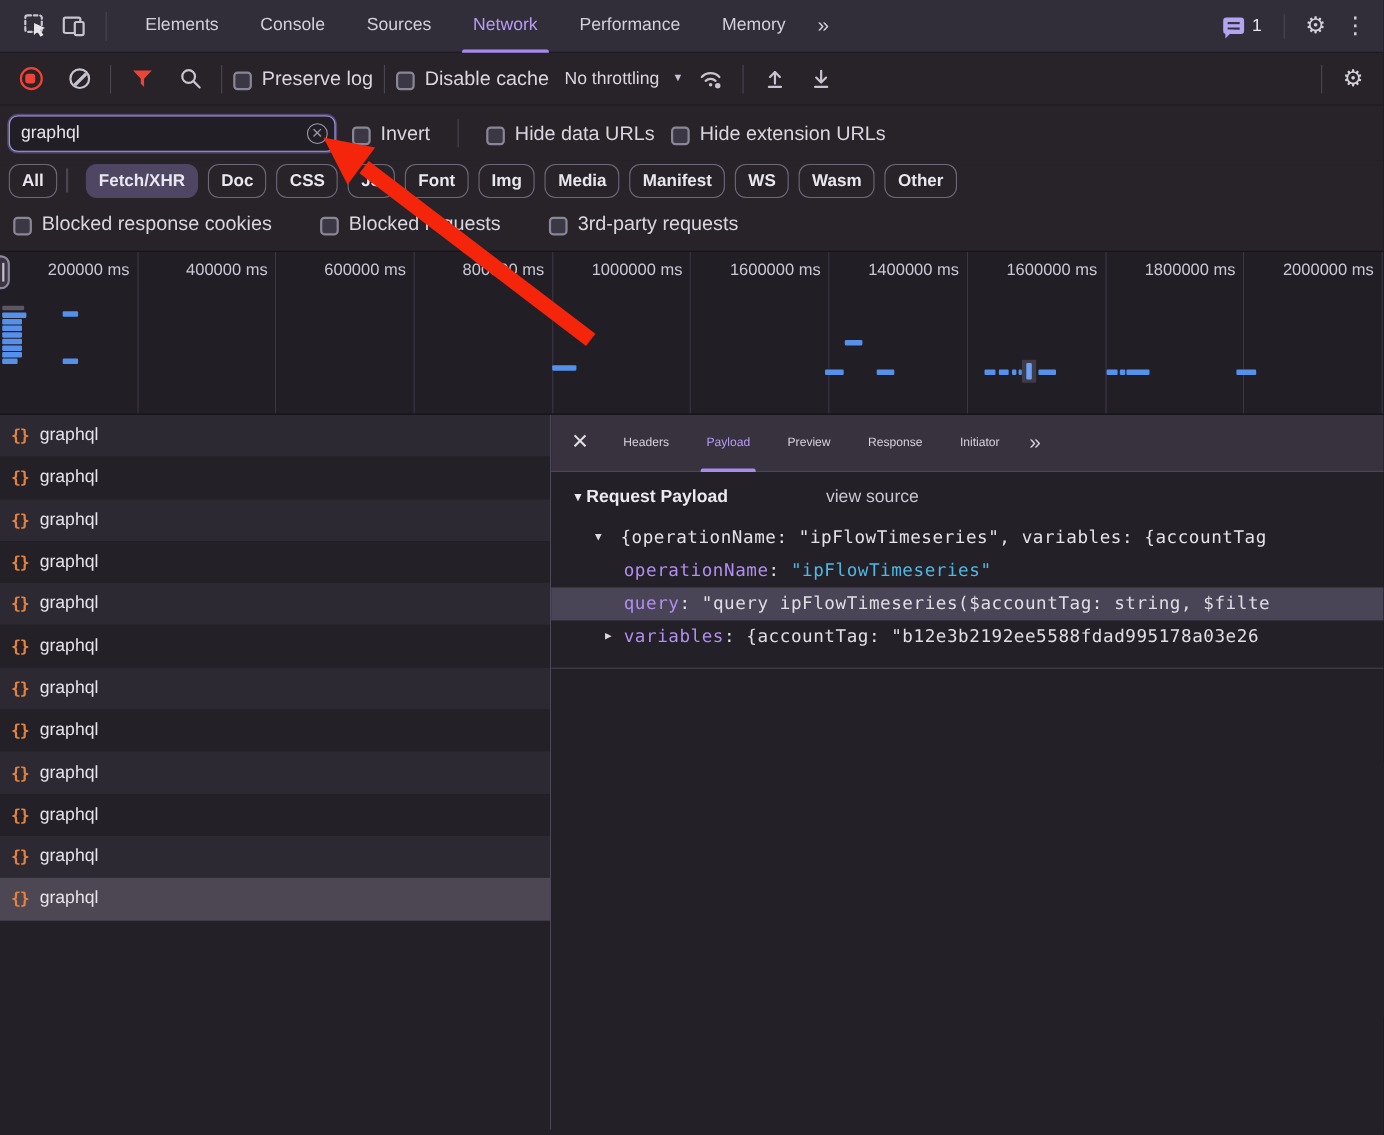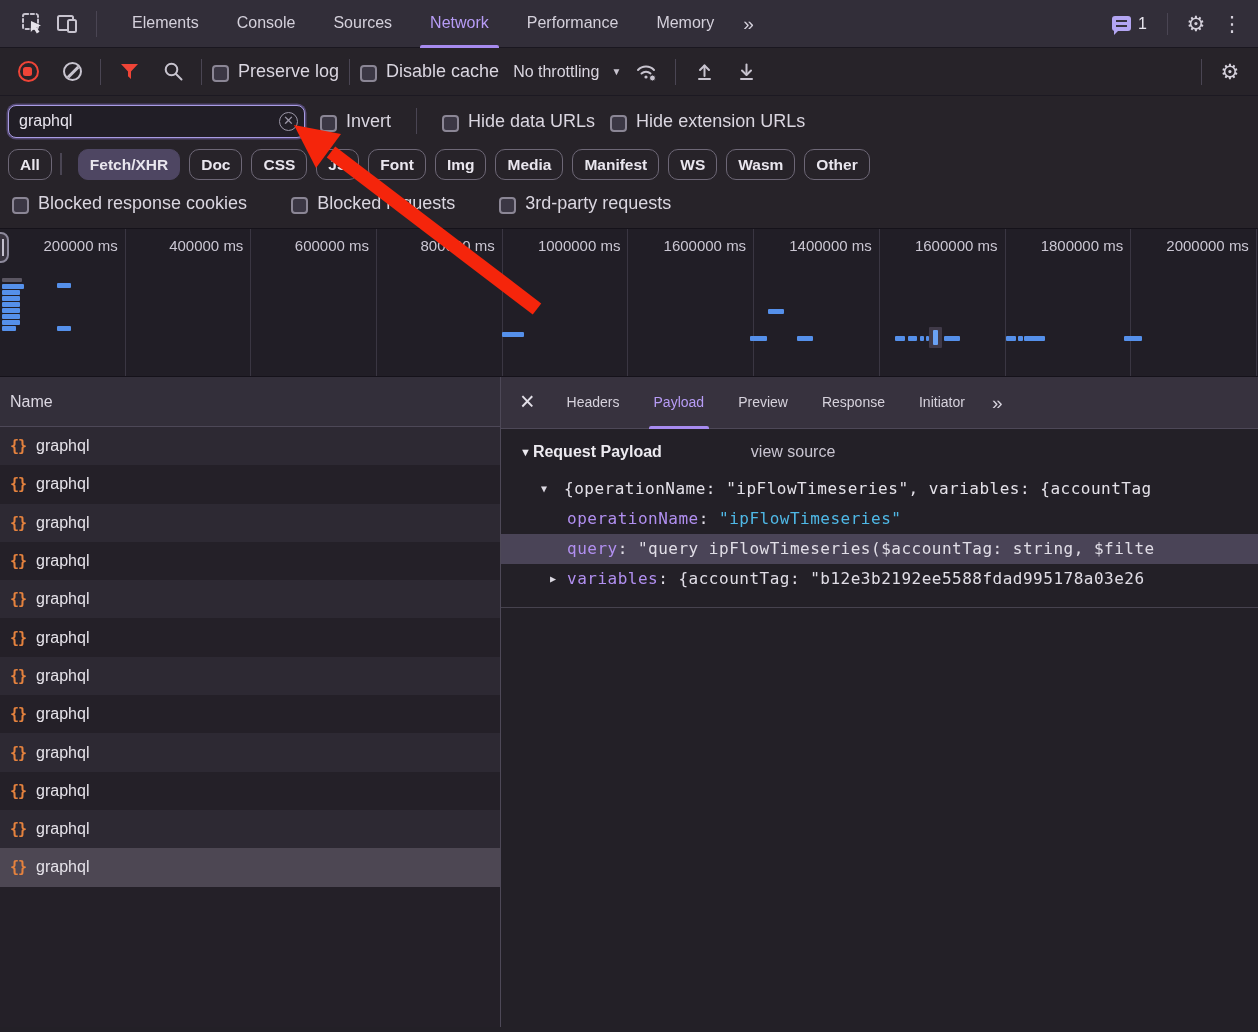--- a/index.html
+++ b/index.html
@@ -71,21 +71,21 @@
   .req-rows { flex:1; overflow:hidden; }
   .req-row { height:38.3px; display:flex; align-items:center; gap:10px; padding-left:10px; font-size:16px; color:#e6e3ea; cursor:pointer; }
   .req-row:nth-of-type(odd) { background:#2d2933; }
   .req-row:nth-of-type(even) { background:#242028; }
   .req-row.selected { background:#4d4753; }
   .braces-icon { font-family:"DejaVu Sans Mono",monospace; font-weight:700; font-size:15px; color:#e5823e; letter-spacing:-1px; }
 
   .right-panel { flex:1; display:flex; flex-direction:column; background:#232027; overflow:hidden; }
   .rp-tabbar { height:52px; flex:none; background:#37323e; border-bottom:1px solid #4d4857; display:flex; align-items:center; padding:0 4px; }
   .close-x { font-size:25px; color:#e3e0e8; padding:0 15px 3px; cursor:pointer; }
-  .rp-tab { padding:0 17px; line-height:50px; height:52px; font-size:14px; color:#d6d2dc; position:relative; cursor:default; white-space:nowrap; }
+  .rp-tab { padding:0 17px; line-height:50px; height:52px; font-size:11px; color:#d6d2dc; position:relative; cursor:default; white-space:nowrap; }
   .rp-tab.active { color:#b79cf6; }
   .rp-tab.active::after { content:""; position:absolute; left:12px; right:12px; bottom:0; height:3px; border-radius:2px 2px 0 0; background:#a78bf0; }
   .rp-more { font-size:19px; color:#d6d2dc; padding:0 10px; letter-spacing:-2px; }
 
   .payload { position:relative; flex:1; }
   .pl-title-row { display:flex; align-items:center; margin:14px 0 13px; padding-left:19px; }
   .pl-tri { font-size:11px; color:#eceaf0; margin-right:2px; }
   .pl-title { font-weight:700; font-size:16px; color:#eceaf0; }
   .view-source { margin-left:89px; font-size:16px; color:#c9c5d1; cursor:pointer; }
   .tree { font-family:"DejaVu Sans Mono",monospace; font-size:16px; letter-spacing:.5px; margin-top:12px; }
@@ -270,21 +270,20 @@
       
     <div class="tcol">200000 ms</div><div class="tcol">400000 ms</div><div class="tcol">600000 ms</div><div class="tcol">800000 ms</div><div class="tcol">1000000 ms</div><div class="tcol">1600000 ms</div><div class="tcol">1400000 ms</div><div class="tcol">1600000 ms</div><div class="tcol">1800000 ms</div><div class="tcol">2000000 ms</div></div>
     <div style="display:contents;">
       
     <div class="bar" style="left: 2px; top: 49px; width: 20px; height: 4px; background: rgb(91, 86, 98);"></div><div class="bar" style="left: 2px; top: 55px; width: 22px; height: 5px;"></div><div class="bar" style="left: 2px; top: 61px; width: 18px; height: 5px;"></div><div class="bar" style="left: 2px; top: 67px; width: 18px; height: 5px;"></div><div class="bar" style="left: 2px; top: 73px; width: 18px; height: 5px;"></div><div class="bar" style="left: 2px; top: 79px; width: 18px; height: 5px;"></div><div class="bar" style="left: 2px; top: 85px; width: 18px; height: 5px;"></div><div class="bar" style="left: 2px; top: 91px; width: 18px; height: 5px;"></div><div class="bar" style="left: 2px; top: 97px; width: 14px; height: 5px;"></div><div class="bar" style="left: 57px; top: 54px; width: 14px; height: 5px;"></div><div class="bar" style="left: 57px; top: 97px; width: 14px; height: 5px;"></div><div class="bar" style="left: 502px; top: 103px; width: 22px; height: 5px;"></div><div class="bar" style="left: 768px; top: 80px; width: 16px; height: 5px;"></div><div class="bar" style="left: 750px; top: 107px; width: 17px; height: 5px;"></div><div class="bar" style="left: 797px; top: 107px; width: 16px; height: 5px;"></div><div class="bar" style="left: 895px; top: 107px; width: 10px; height: 5px;"></div><div class="bar" style="left: 908px; top: 107px; width: 9px; height: 5px;"></div><div class="bar" style="left: 920px; top: 107px; width: 4px; height: 5px;"></div><div class="bar" style="left: 926px; top: 107px; width: 3px; height: 5px;"></div><div class="bar" style="left: 929px; top: 98px; width: 13px; height: 21px; background: rgb(64, 58, 73);"></div><div class="bar" style="left: 933px; top: 101px; width: 5px; height: 15px; background: rgb(106, 162, 245);"></div><div class="bar" style="left: 944px; top: 107px; width: 16px; height: 5px;"></div><div class="bar" style="left: 1006px; top: 107px; width: 10px; height: 5px;"></div><div class="bar" style="left: 1018px; top: 107px; width: 5px; height: 5px;"></div><div class="bar" style="left: 1024px; top: 107px; width: 21px; height: 5px;"></div><div class="bar" style="left: 1124px; top: 107px; width: 18px; height: 5px;"></div></div>
   </div>
 
   <div class="main-split">
 
     <div class="left-panel">
-      <div class="lp-header">Name</div>
       <div class="req-rows">
 
       <div class="req-row">
             <span class="braces-icon">{}</span>
             <span>graphql</span>
           </div>
           <div class="req-row">
             <span class="braces-icon">{}</span>
             <span>graphql</span>
           </div>

